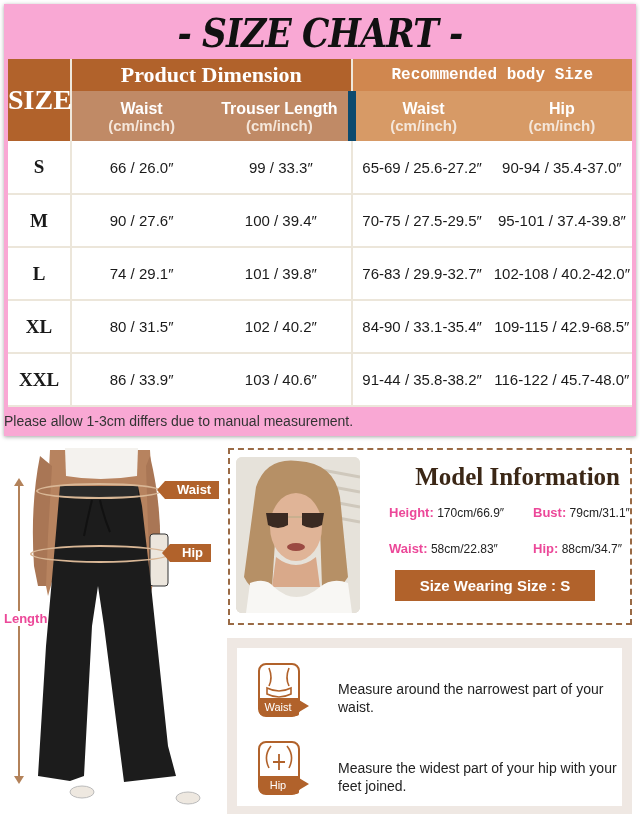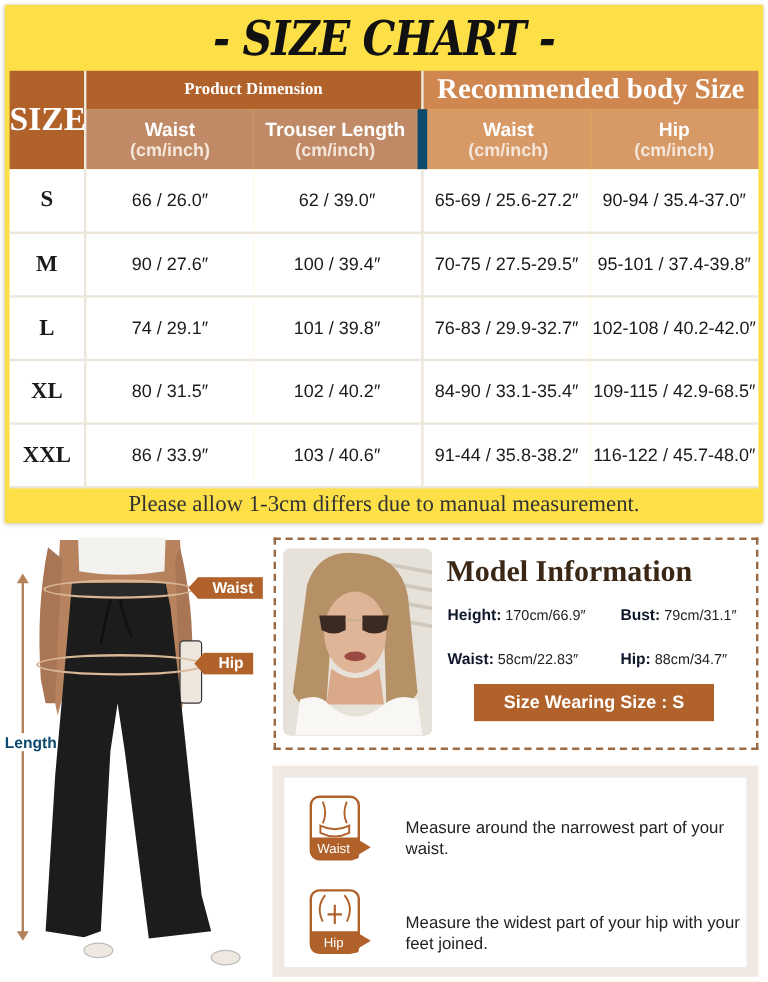--- a/index.html
+++ b/index.html
@@ -2,84 +2,84 @@
 <html><head>
 <meta charset="utf-8">
 <style>
   * { box-sizing: border-box; margin: 0; padding: 0; }
   html, body { width: 640px; height: 818px; background: #ffffff; overflow: hidden; }
   body { position: relative; font-family: "Liberation Sans", sans-serif; color: #222; }
 
   
   .chart-card {
     position: absolute; left: 4px; top: 4px; width: 632px; height: 432px;
-    background: #fde047; box-shadow: 0 1px 4px rgba(0,0,0,0.35);
+    background: #f9a8d4; box-shadow: 0 1px 4px rgba(0,0,0,0.35);
   }
   .chart-title {
     position: absolute; left: 0; top: 6px; width: 100%; height: 46px; text-align: center;
     font-family: "DejaVu Serif", serif; font-weight: bold; font-style: italic;
     font-size: 40px; letter-spacing: -1px; color: #111; line-height: 46px;
     transform: scaleX(0.86);
   }
   .size-table {
     position: absolute; left: 4px; top: 55px; width: 624px;
     border-collapse: collapse; table-layout: fixed;
   }
   .size-table th, .size-table td { text-align: center; vertical-align: middle; }
   .th-size {
     width: 63px; background: #b1622b; color: #fff;
     font-family: "Liberation Serif", serif; font-weight: bold; font-size: 28px;
     border-right: 2px solid #efe8dc;
   }
   .th-group-prod {
     height: 32px; background: #b1622b; color: #fff;
-    font-family: "Liberation Serif", serif; font-weight: bold; font-size: 14px;
+    font-family: "Liberation Serif", serif; font-weight: bold; font-size: 22px;
     border-right: 2px solid #efe8dc;
   }
   .th-group-rec {
     height: 32px; background: #d0874f; color: #fff;
-    font-family: Liberation Serif, serif; font-weight: bold; font-size: 24px;
+    font-family: Liberation Mono, monospace; font-weight: bold; font-size: 16px;
   }
   .th-sub-prod { background: #c08a66; color: #fff; height: 50px; }
   .th-sub-prod.last { border-right: 8px solid #0c4a6e; }
   .th-sub-rec { background: #d79a66; color: #fff; height: 50px; }
   .th-main { display: block; font-weight: bold; font-size: 16px; line-height: 19px; }
   .th-unit { display: block; font-size: 15px; line-height: 15px; color: #f4e6da; }
 
   .size-table td {
     background: #ffffff; height: 53px; font-size: 15px; color: #1a1a1a;
     border-bottom: 2px solid #ece6da;
   }
   .size-table td.size-cell {
     font-family: "Liberation Serif", serif; font-weight: bold; font-size: 19px;
     border-right: 2px solid #ece6da;
   }
   .size-table td.div-right { border-right: 2px solid #ece6da; }
   .chart-note {
     position: absolute; left: 0; top: 403px; width: 100%; height: 28px; line-height: 28px;
-    text-align: center; font-size: 19px; color: #333; font-family: Liberation Serif, serif;
+    font-size: 14px; color: #333;
   }
 
   
   .pants-photo {
     position: absolute; left: 0; top: 446px; width: 225px; height: 372px; background: #fff;
   }
   .length-arrow-line {
     position: absolute; left: 18px; top: 484px; width: 2px; height: 294px; background: #b3825a;
   }
   .length-arrow-up {
     position: absolute; left: 14px; top: 478px; width: 0; height: 0;
     border-left: 5px solid transparent; border-right: 5px solid transparent; border-bottom: 8px solid #b3825a;
   }
   .length-arrow-down {
     position: absolute; left: 14px; top: 776px; width: 0; height: 0;
     border-left: 5px solid transparent; border-right: 5px solid transparent; border-top: 8px solid #b3825a;
   }
   .length-label {
-    position: absolute; left: 4px; top: 611px; font-weight: bold; font-size: 13px; color: #0c4a6e;
+    position: absolute; left: 4px; top: 611px; font-weight: bold; font-size: 13px; color: #ec4899;
     background: #fff;
   }
   .tag {
     position: absolute; height: 18px; line-height: 18px; padding: 0 8px 0 12px;
     background: #b1622b; color: #fff; font-weight: bold; font-size: 13px;
   }
   .tag::before {
     content: ""; position: absolute; left: -8px; top: 0; width: 0; height: 0;
     border-top: 9px solid transparent; border-bottom: 9px solid transparent; border-right: 8px solid #b1622b;
   }
@@ -93,27 +93,27 @@
   .model-card {
     position: absolute; left: 228px; top: 448px; width: 404px; height: 177px;
     border: 2px dashed #9a6a45; background: #fff;
   }
   .model-photo {
     position: absolute; left: 236px; top: 457px; width: 124px; height: 156px;
     border-radius: 6px; overflow: hidden;
     background: linear-gradient(180deg, #e8e4dc 0%, #d9d2c6 100%);
   }
   .model-title {
-    position: absolute; left: 372px; top: 463px; width: 248px; text-align: left;
+    position: absolute; left: 372px; top: 463px; width: 248px; text-align: right;
     font-family: "Liberation Serif", serif; font-weight: bold; font-size: 25px; color: #3b2716;
   }
   .measure {
     position: absolute; font-size: 12px; color: #222; white-space: nowrap;
   }
-  .measure b { font-size: 13px; color: #0f172a; }
+  .measure b { font-size: 13px; color: #ec4899; margin-left: 16px; }
   .m-height { left: 373px; top: 505px; }
   .m-bust { left: 517px; top: 505px; }
   .m-waist { left: 373px; top: 541px; }
   .m-hip { left: 517px; top: 541px; }
   .wearing-badge {
     position: absolute; left: 395px; top: 570px; width: 200px; height: 31px; line-height: 31px;
     background: #b1622b; color: #fff; font-weight: bold; font-size: 15px; text-align: center;
   }
 
   
@@ -163,21 +163,21 @@
         <th class="th-sub-rec">
           <span class="th-main">Hip</span>
           <span class="th-unit">(cm/inch)</span>
         </th>
       </tr>
     </thead>
     <tbody>
       <tr>
         <td class="size-cell">S</td>
         <td>66 / 26.0″</td>
-        <td class="div-right">62 / 39.0″</td>
+        <td class="div-right">99 / 33.3″</td>
         <td>65-69 / 25.6-27.2″</td>
         <td>90-94 / 35.4-37.0″</td>
       </tr>
       <tr>
         <td class="size-cell">M</td>
         <td>90 / 27.6″</td>
         <td class="div-right">100 / 39.4″</td>
         <td>70-75 / 27.5-29.5″</td>
         <td>95-101 / 37.4-39.8″</td>
       </tr>

